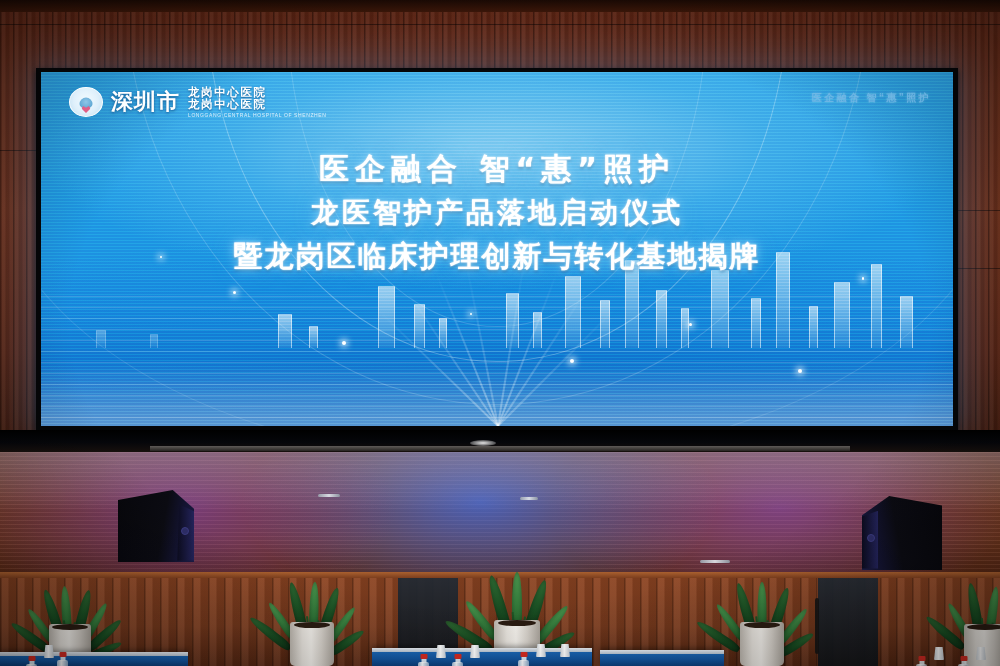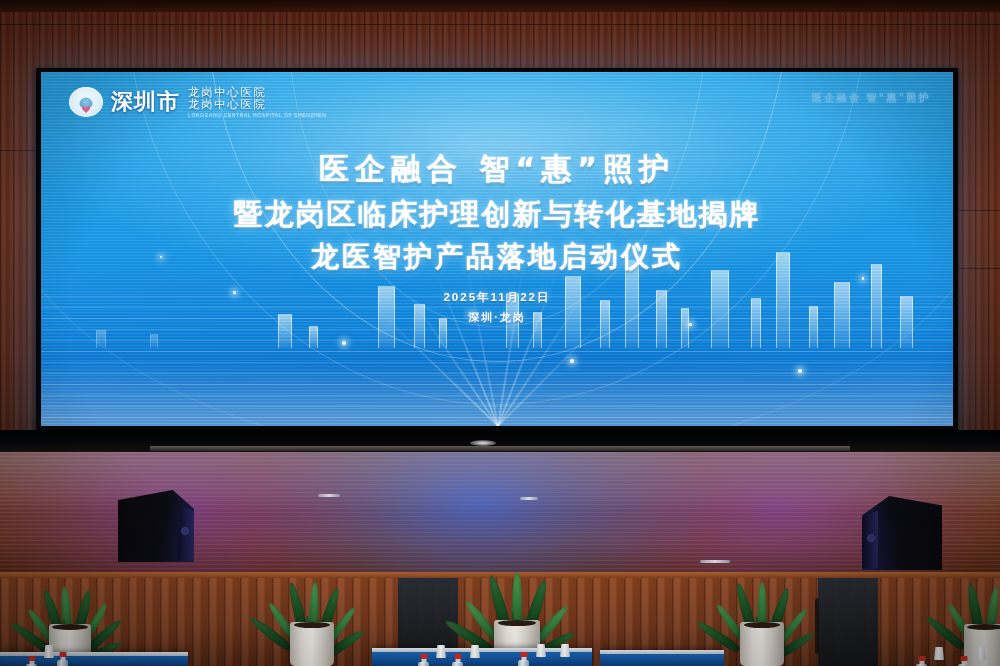--- a/index.html
+++ b/index.html
@@ -90,21 +90,21 @@
     content:""; position:absolute; left:50%; bottom:3px; transform:translateX(-50%);
     width:9px; height:7px; background:#e05e86;
     clip-path:polygon(50% 100%,0 35%,18% 0,50% 22%,82% 0,100% 35%);
   }
   .logo-cn1 {
     font-family:"DejaVu Sans","Liberation Sans",sans-serif;
     font-size:22px; font-weight:bold; color:#ffffff; letter-spacing:1px;
     text-shadow:0 1px 3px rgba(0,40,90,.6);
   }
   .logo-stack { display:flex; flex-direction:column; justify-content:center; line-height:1.08; }
-  .logo-cn2 { font-size:11.5px; font-weight:normal; color:#ffffff; letter-spacing:1.6px; text-shadow:0 1px 2px rgba(0,40,90,.6); }
+  .logo-cn2 { font-size:11.5px; font-weight:bold; color:#ffffff; letter-spacing:1.6px; text-shadow:0 1px 2px rgba(0,40,90,.6); }
   .logo-en { font-size:5px; color:rgba(255,255,255,.82); letter-spacing:.6px; margin-top:2px; white-space:nowrap; }
 
   .corner-slogan {
     position:absolute; right:22px; top:19px; z-index:9;
     font-size:10px; font-weight:bold; letter-spacing:2.4px;
     color:rgba(120,185,230,0.75); text-shadow:0 0 3px rgba(255,255,255,.25);
   }
 
   .titles { position:absolute; left:0; right:0; top:78px; text-align:center; z-index:8; }
   .t-line {
@@ -335,26 +335,22 @@
           <div class="logo-cn2">龙岗中心医院</div>
           <div class="logo-cn2">龙岗中心医院</div>
           <div class="logo-en">LONGGANG CENTRAL HOSPITAL OF SHENZHEN</div>
         </div>
       </div>
 
       <div class="corner-slogan">医企融合 智“惠”照护</div>
 
       <div class="titles">
         <div class="t-line t1">医企融合  智“惠”照护</div>
+        <div class="t-line t2">龙医智护产品落地启动仪式</div>
         <div class="t-line t3">暨龙岗区临床护理创新与转化基地揭牌</div>
-        <div class="t-line t2">龙医智护产品落地启动仪式</div>
-      </div>
-      <div class="subs">
-        <div class="date">2025年11月22日</div>
-        <div class="place">深圳·龙岗</div>
       </div>
 
     </div>
   </div>
 
   <div class="under-screen"></div>
   <div class="under-lip"></div>
   <div class="lip-glint"></div>
 
   <div class="stage-floor"></div>

